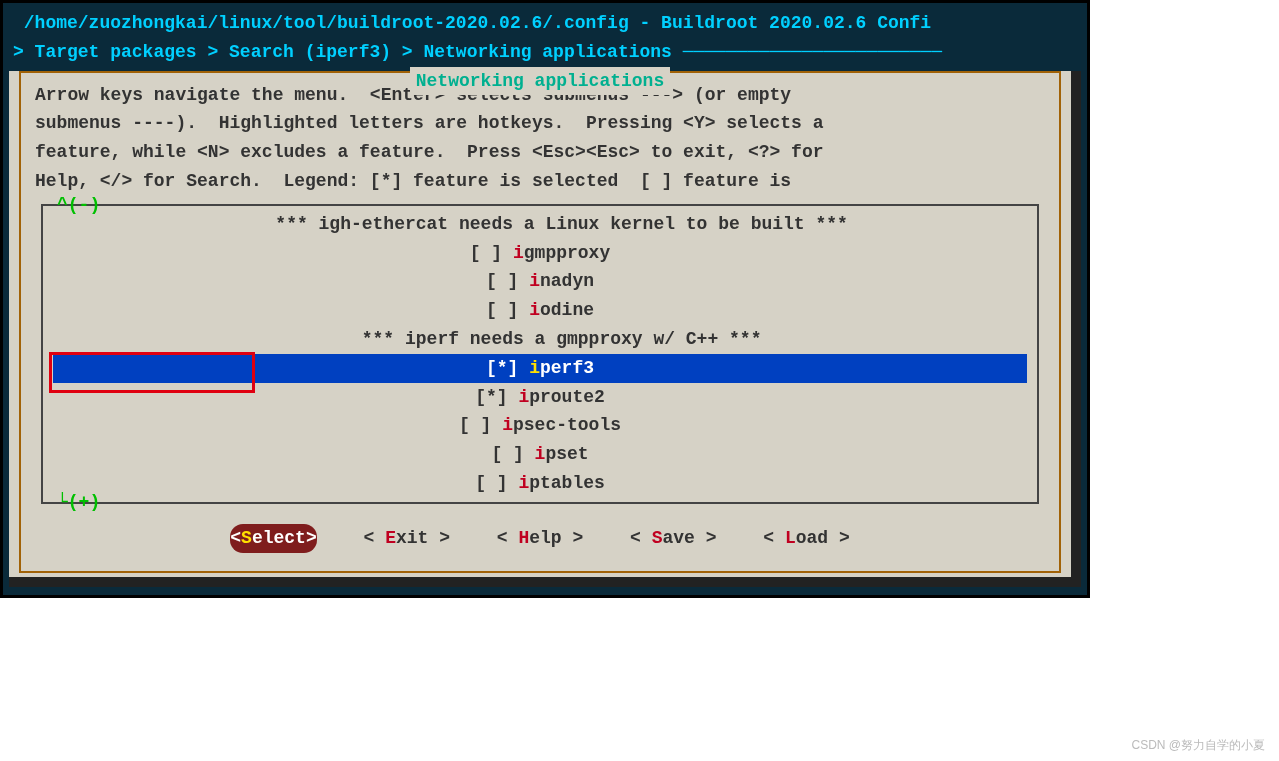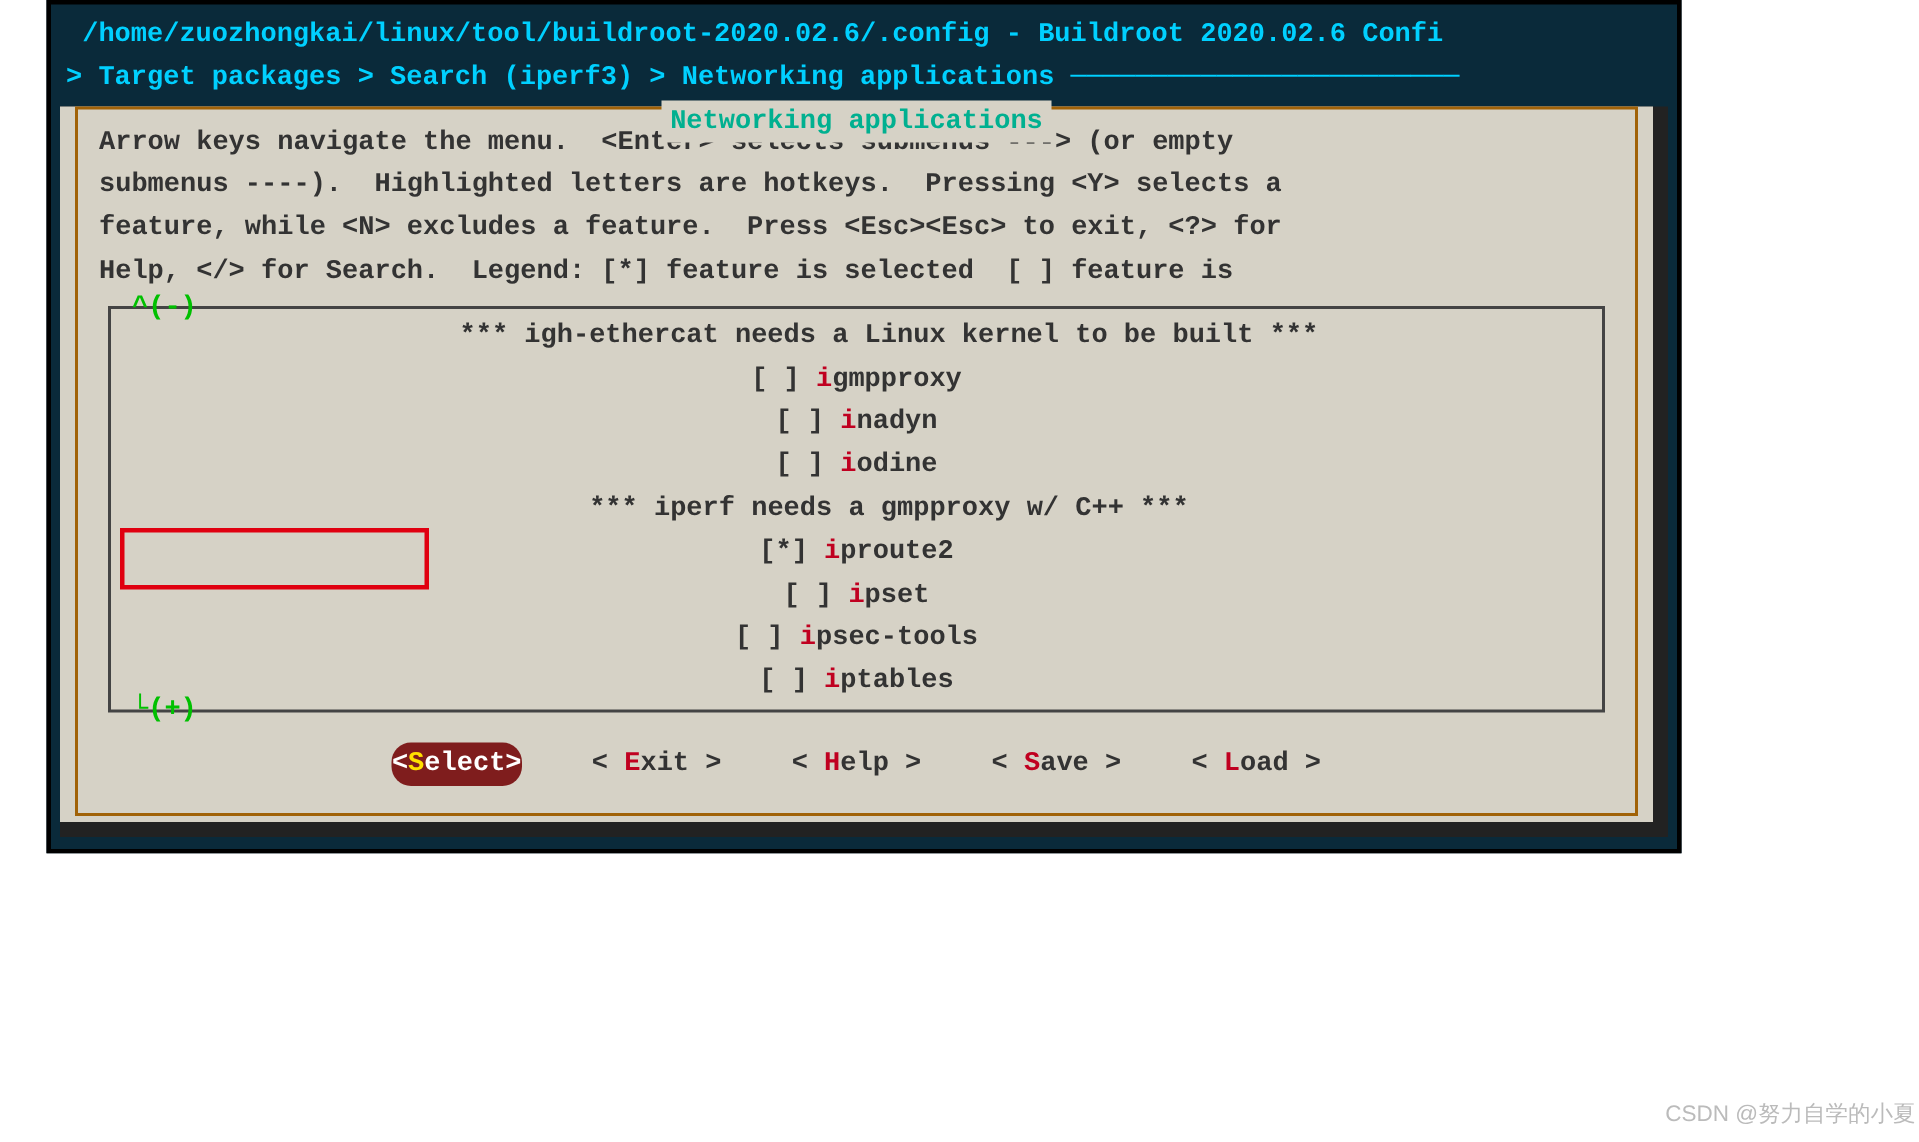--- a/index.html
+++ b/index.html
@@ -9,21 +9,20 @@
     font-size:18px;
     line-height:1.6;
     font-weight:bold;
   }
   .term{
     width:1090px;
     box-sizing:border-box;
     background:#0a2a3a;
     border:3px solid #000;
     padding:6px 6px 8px 6px;
-    margin-left:31px;
   }
   .titlebar{
     color:#00d0ff;
     white-space:pre;
     padding:0 4px 0 4px;
   }
   .titlebar .cyanline{color:#00d0ff;}
   .inner-shadow{
     background:#222;
     padding:0 10px 10px 0;
@@ -102,25 +101,25 @@
   .btn .bhk{color:#c00020;}
   .btn.sel{
     background:#7f1d1d;
     color:#fff;
     border-radius:13px;
   }
   .btn.sel .bhk{color:#ffe000;}
   .btn.sel .angle{color:#fff;}
   .watermark{
     position:fixed;
-    right:2px;
+    right:14px;
     bottom:6px;
     color:#bbb;
     font-family:Arial,sans-serif;
-    font-size:15px;
+    font-size:12px;
     font-weight:normal;
   }
 </style>
 </head>
 <body>
 
 <div class="term">
   <div class="titlebar"><span> /home/zuozhongkai/linux/tool/buildroot-2020.02.6/.config - Buildroot 2020.02.6 Confi</span>
 <span>&gt; Target packages &gt; Search (iperf3) &gt; Networking applications </span><span class="cyanline">────────────────────────</span></div>
 
@@ -134,23 +133,24 @@
 Help, &lt;/&gt; for Search.  Legend: [*] feature is selected  [ ] feature is</div>
 
         <div class="listframe" style="position:relative;">
           <span class="scroll-marker scroll-top">^(-)</span>
           <div id="items">
               <div class="item">    *** igh-ethercat needs a Linux kernel to be built ***</div>
               <div class="item">[ ] <span class="hk">i</span>gmpproxy</div>
               <div class="item">[ ] <span class="hk">i</span>nadyn</div>
               <div class="item">[ ] <span class="hk">i</span>odine</div>
               <div class="item">    *** iperf needs a gmpproxy w/ C++ ***</div>
+              <div class="item selected">[*] <span class="hk">i</span>perf3</div>
               <div class="item">[*] <span class="hk">i</span>proute2</div>
+              <div class="item">[ ] <span class="hk">i</span>psec-tools</div>
               <div class="item">[ ] <span class="hk">i</span>pset</div>
-              <div class="item">[ ] <span class="hk">i</span>psec-tools</div>
               <div class="item">[ ] <span class="hk">i</span>ptables</div>
             </div>
           <span class="scroll-marker scroll-bot">└(+)</span>
           <div class="highlight-box" id="hlbox" style="left: 6px; top: 145.984px; width: 200px; height: 34.7969px;"></div>
         </div>
 
         <div class="buttons">
           <span class="btn sel"><span class="angle">&lt;</span><span class="bhk">S</span><span>elect</span><span class="angle">&gt;</span></span>
           <span class="btn"><span class="angle">&lt; </span><span class="bhk">E</span>xit<span class="angle"> &gt;</span></span>
           <span class="btn"><span class="angle">&lt; </span><span class="bhk">H</span>elp<span class="angle"> &gt;</span></span>

